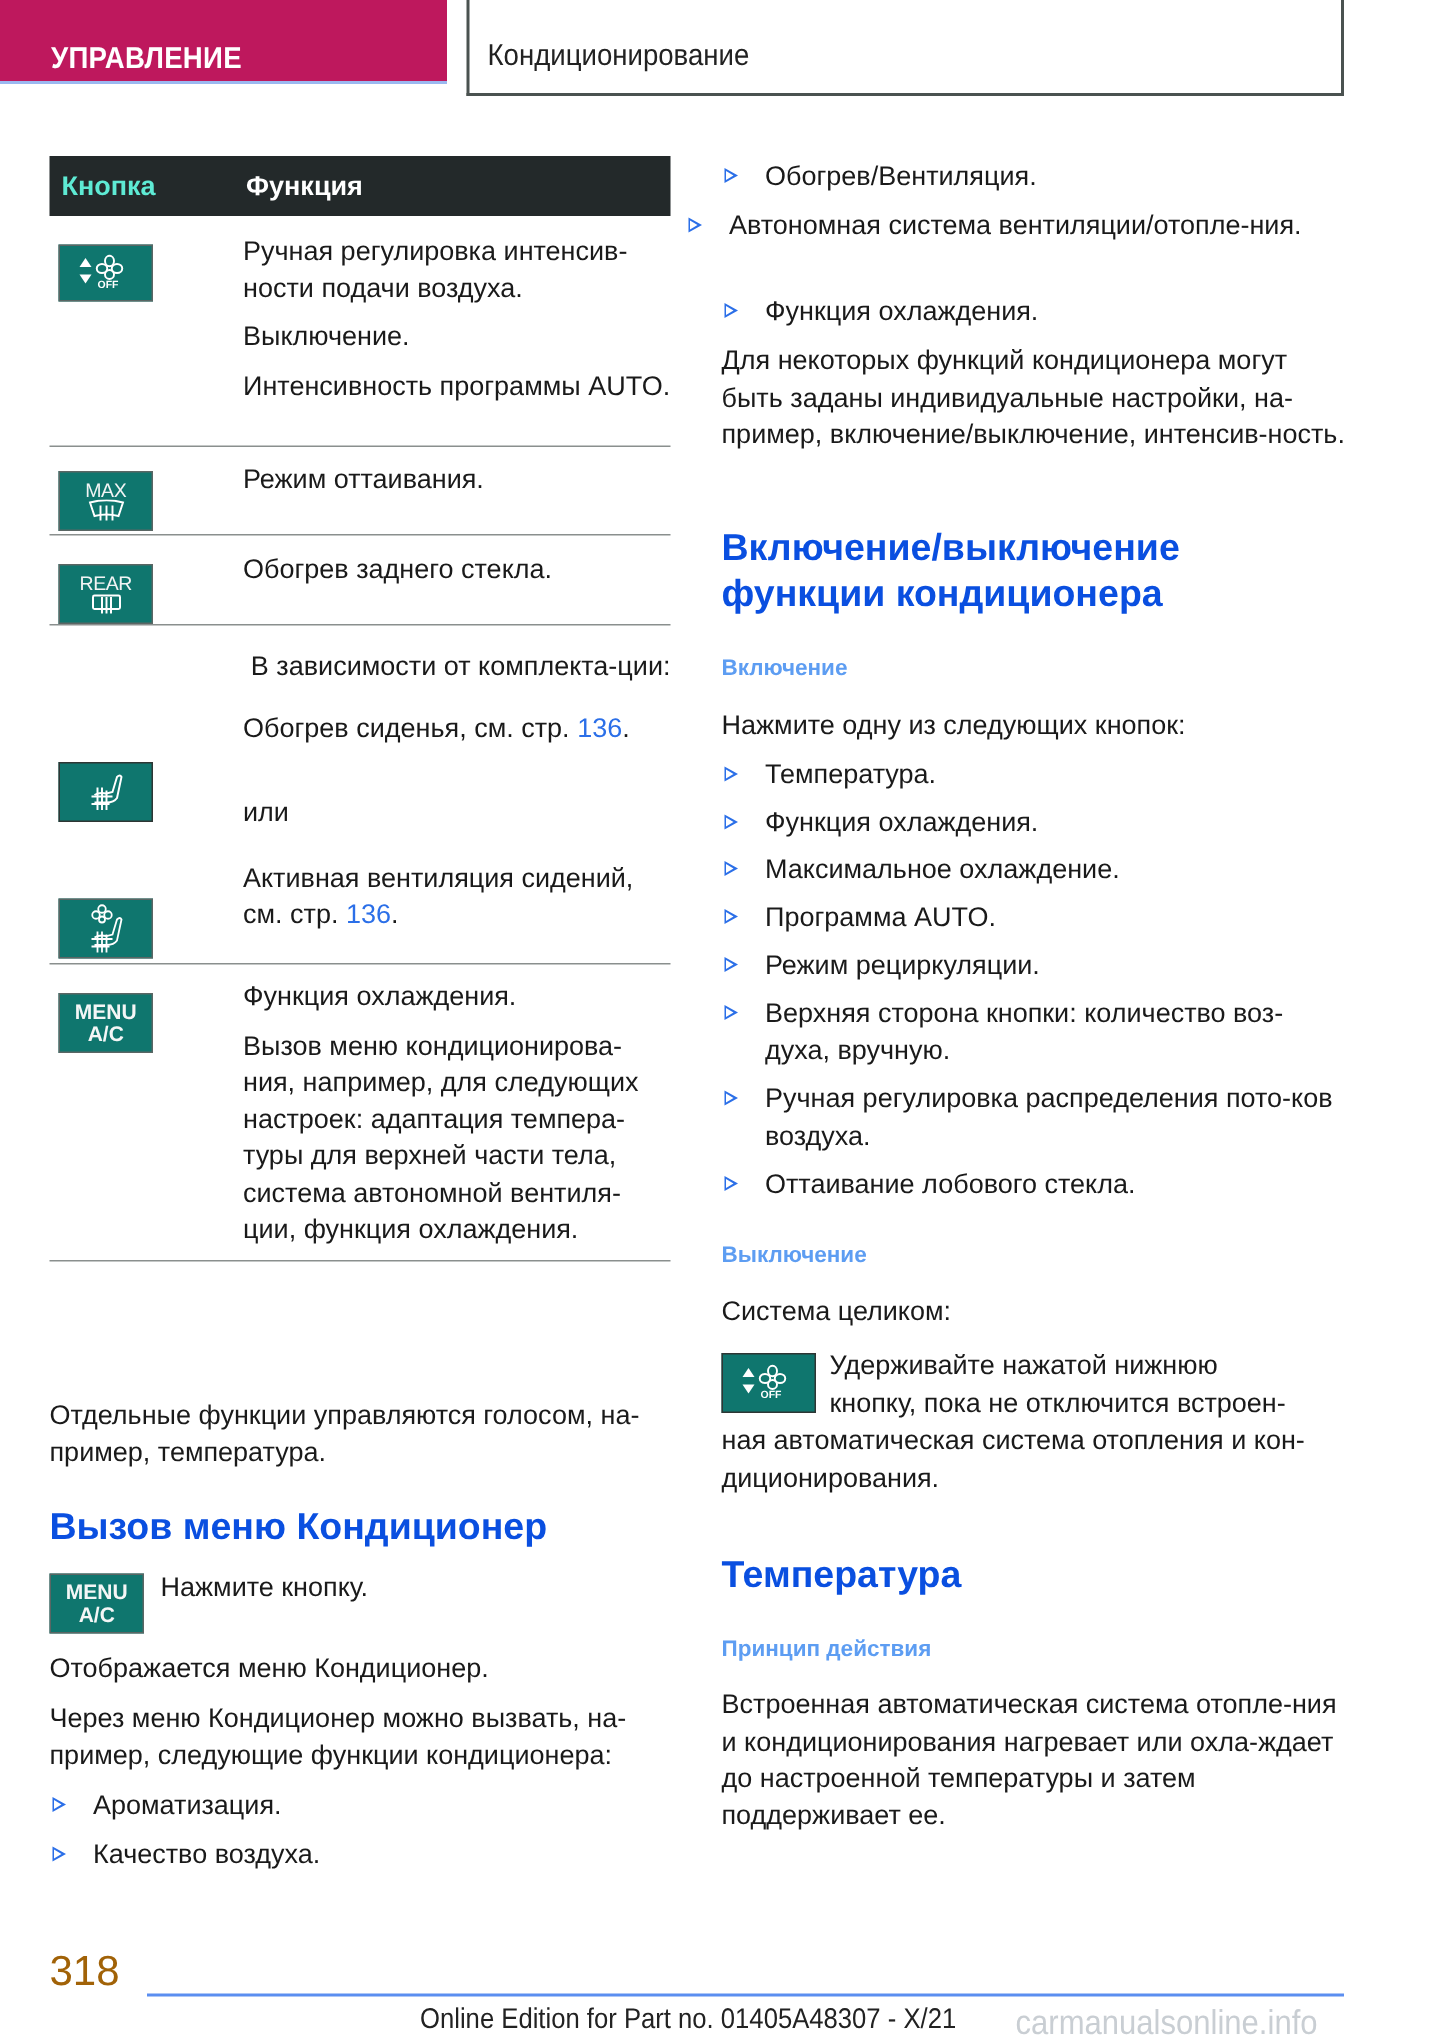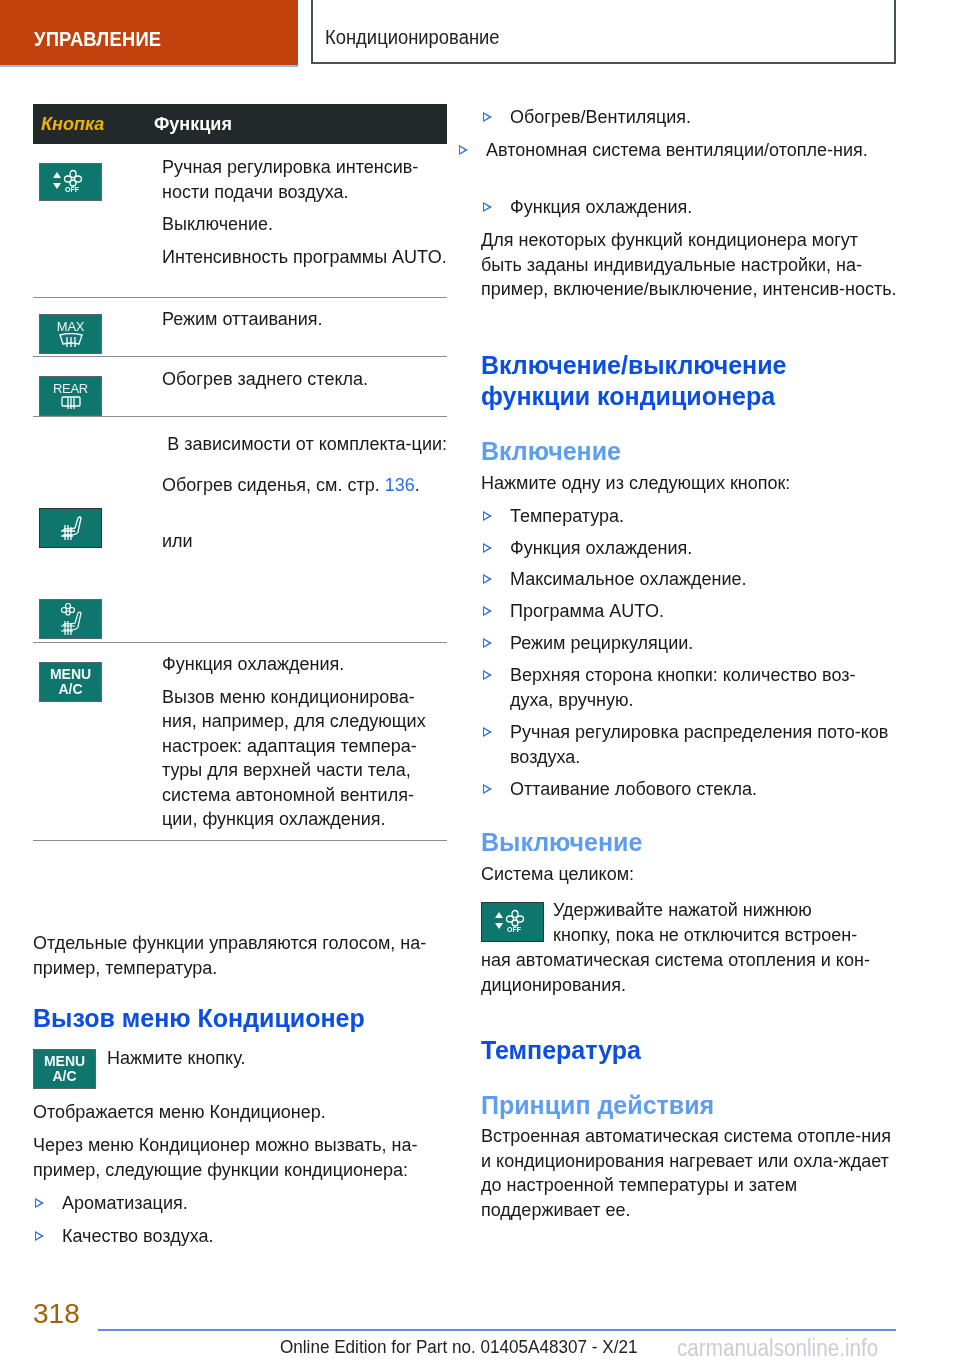--- a/index.html
+++ b/index.html
@@ -1,45 +1,45 @@
 <!DOCTYPE html>
 <html><head>
 <meta charset="utf-8">
 <style>
   * { box-sizing: border-box; margin: 0; padding: 0; }
   html, body { width: 960px; height: 1362px; background: #ffffff; overflow: hidden; }
   body { position: relative; font-family: "Liberation Sans", sans-serif; color: #1a1a1a; }
 
   
-  .hdr-left { position: absolute; left: 0; top: 0; width: 298px; height: 67px; background: #c2410c; border-bottom: 2px solid #9bb8f0; }
+  .hdr-left { position: absolute; left: 0; top: 0; width: 298px; height: 56px; background: #be185d; border-bottom: 2px solid #9bb8f0; }
   .hdr-left span { position: absolute; left: 34px; top: 28px; font-size: 20px; font-weight: bold; color: #ffffff; letter-spacing: 0.2px; transform: scaleX(0.92); transform-origin: left; }
   .hdr-right { position: absolute; left: 311px; top: -2px; width: 585px; height: 66px; border: 2px solid #4a5250; border-top: none; }
   .hdr-right span { position: absolute; left: 12px; top: 28px; font-size: 20px; color: #222; transform: scaleX(0.92); transform-origin: left; }
 
   
   .tbl { position: absolute; left: 33px; top: 104px; width: 414px; }
   .tbl-head { height: 40px; background: #23292a; display: flex; align-items: center; }
-  .tbl-head .c1 { width: 121px; padding-left: 8px; color: #eab308; font-weight: bold; font-size: 18px; font-style: italic; }
+  .tbl-head .c1 { width: 131px; padding-left: 8px; color: #5eead4; font-weight: bold; font-size: 18px; }
   .tbl-head .c2 { color: #fff; font-weight: bold; font-size: 18px; }
   .row { border-bottom: 1px solid #8a8f8e; display: flex; position: relative; }
   .row .c1 { width: 129px; flex-shrink: 0; position: relative; }
   .row .c2 { flex: 1; font-size: 18px; line-height: 24.5px; color: #1a1a1a; }
   .row .c2 p { margin-bottom: 8px; }
   .row .c2 p:last-child { margin-bottom: 0; }
   .link { color: #2b6fe8; }
 
   .btn { position: absolute; background: #0f766e; border: 1px solid #5a6664; display: flex; align-items: center; justify-content: center; flex-direction: column; color: #fff; }
   .btn svg { display: block; }
   .btn .t { font-size: 13px; line-height: 13px; color: #f2f4f4; letter-spacing: -0.3px; }
   .btn .tb { font-size: 14px; line-height: 15px; font-weight: bold; color: #f4f6f6; }
 
   
   .txt { position: absolute; font-size: 18px; line-height: 24.5px; color: #1a1a1a; }
   .h-blue { position: absolute; font-size: 25px; line-height: 31px; font-weight: bold; color: #0a4fe0; }
-  .h-light { position: absolute; font-size: 25px; font-weight: bold; color: #5d9df2; }
+  .h-light { position: absolute; font-size: 15px; font-weight: bold; color: #5d9df2; }
   .bul { position: absolute; font-size: 18px; line-height: 24.5px; color: #1a1a1a; padding-left: 29px; }
   .bul .arr { position: absolute; left: 2px; top: 7px; width: 0; height: 0; border-top: 5px solid transparent; border-bottom: 5px solid transparent; border-left: 9px solid #2b6fe8; }
   .bul .arr::after { content: ""; position: absolute; left: -8px; top: -3px; border-top: 3px solid transparent; border-bottom: 3px solid transparent; border-left: 5px solid #fff; }
 
   
   .pgnum { position: absolute; left: 33px; top: 1298px; font-size: 28px; font-weight: normal; color: #a16207; }
   .footline { position: absolute; left: 98px; top: 1329px; width: 798px; height: 2px; background: #5b8ef0; }
   .foottxt { position: absolute; left: 280px; top: 1336px; font-size: 19px; color: #222; white-space: nowrap; transform: scaleX(0.9); transform-origin: left; }
   .wm { position: absolute; left: 677px; top: 1335px; font-size: 23px; color: #c9ced3; white-space: nowrap; transform: scaleX(0.9); transform-origin: left; }
 </style>
@@ -139,20 +139,23 @@
           </g>
         </svg>
       </div>
     </div>
     <div class="c2">
       <p style="margin-bottom:16px;text-align:right;">В зависимости от комплекта-ции:</p>
       <p style="margin-bottom:32px;">
         <span>Обогрев сиденья, см. стр. </span><span class="link">136</span><span>.</span>
       </p>
       <p style="margin-bottom:19px;">или</p>
+      <p>
+        <span>Активная вентиляция сидений, см. стр. </span><span class="link">136</span><span>.</span>
+      </p>
     </div>
   </div>
 
   <div class="row" style="height:198px;padding-top:9px;">
     <div class="c1">
       <div class="btn" style="left:6px;top:10px;width:63px;height:40px;">
         <span class="tb">MENU</span>
         <span class="tb">A/C</span>
       </div>
     </div>

